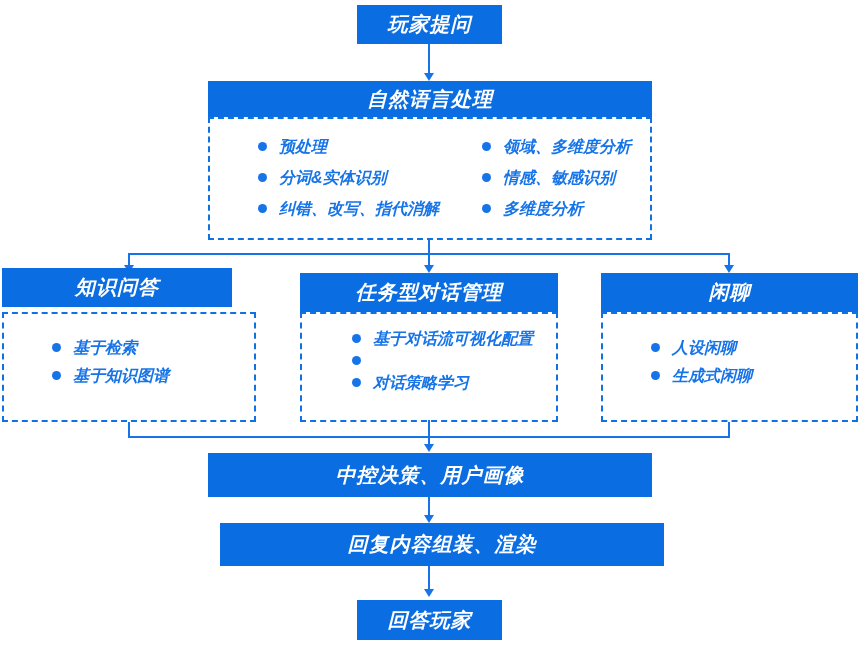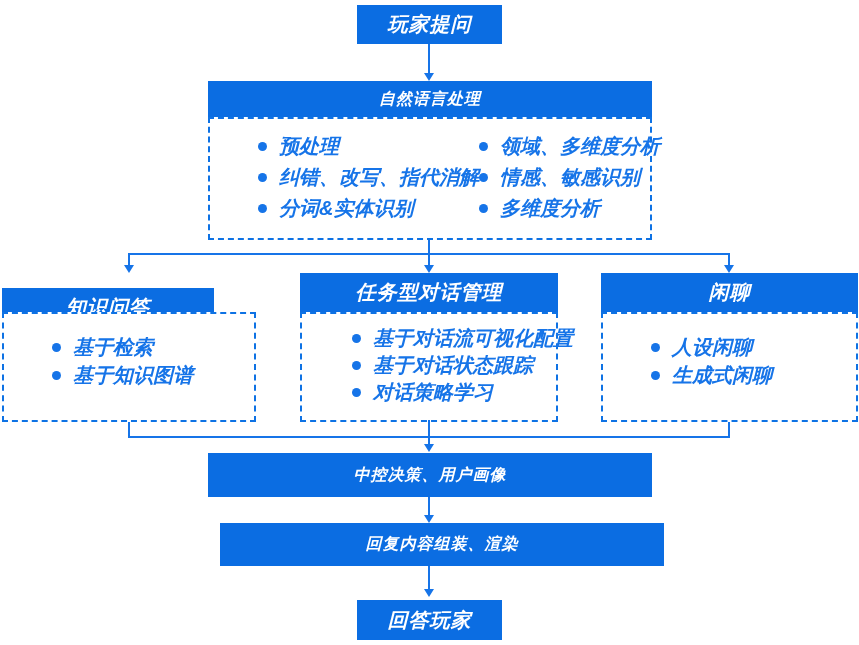--- a/index.html
+++ b/index.html
@@ -25,21 +25,21 @@
     background: var(--box-fill);
     color: var(--header-text);
     display: flex;
     align-items: center;
     justify-content: center;
     font-weight: bold;
     font-style: italic;
     letter-spacing: 1px;
   }
   .fs19 { font-size: 20px; }
-  .fs20 { font-size: 16px; }
+  .fs20 { font-size: 20px; }
   .dashed-box {
     position: absolute;
     border: 2px dashed var(--dash);
     background: var(--bg);
   }
   .bullet-col {
     display: flex;
     flex-direction: column;
   }
   .bullet-row {
@@ -51,21 +51,21 @@
     height: 9px;
     border-radius: 50%;
     background: var(--accent);
     flex: none;
     margin-right: 12px;
   }
   .bullet-text {
     color: var(--accent);
     font-weight: bold;
     font-style: italic;
-    font-size: 20px;
+    font-size: 16px;
     line-height: 19px;
     white-space: nowrap;
   }
   .vline, .hline {
     position: absolute;
     background: var(--connector);
   }
   .vline { width: 2px; }
   .hline { height: 2px; }
   .arrow-down {
@@ -99,25 +99,25 @@
   </div>
 
   <div class="dashed-box nlp-body" style="left:208px; top:117px; width:444px; height:123px;">
     <div class="bullet-col nlp-col nlp-col-left">
       <div class="bullet-row">
         <span class="dot"></span>
         <span class="bullet-text">预处理</span>
       </div>
       <div class="bullet-row">
         <span class="dot"></span>
+        <span class="bullet-text">分词&amp;实体识别</span>
+      </div>
+      <div class="bullet-row">
+        <span class="dot"></span>
         <span class="bullet-text">纠错、改写、指代消解</span>
-      </div>
-      <div class="bullet-row">
-        <span class="dot"></span>
-        <span class="bullet-text">分词&amp;实体识别</span>
       </div>
     </div>
     <div class="bullet-col nlp-col">
       <div class="bullet-row">
         <span class="dot"></span>
         <span class="bullet-text">领域、多维度分析</span>
       </div>
       <div class="bullet-row">
         <span class="dot"></span>
         <span class="bullet-text">情感、敏感识别</span>
@@ -131,21 +131,21 @@
 
   <div class="vline" style="left:428px; top:240px; height:14px;"></div>
   <div class="hline" style="left:128px; top:253px; width:602px;"></div>
   <div class="vline" style="left:128px; top:254px; height:12px;"></div>
   <div class="arrow-down" style="left:124px; top:265px;"></div>
   <div class="vline" style="left:428px; top:254px; height:12px;"></div>
   <div class="arrow-down" style="left:424px; top:265px;"></div>
   <div class="vline" style="left:728px; top:254px; height:12px;"></div>
   <div class="arrow-down" style="left:724px; top:265px;"></div>
 
-  <div class="solid-box fs19" style="left:2px; top:288px; width:212px; height:39px;">
+  <div class="solid-box fs19" style="left:2px; top:268px; width:230px; height:39px;">
     <span>知识问答</span>
   </div>
   <div class="dashed-box bullet-col branch-body-2" style="left:2px; top:312px; width:254px; height:110px;">
     <div class="bullet-row">
       <span class="dot"></span>
       <span class="bullet-text">基于检索</span>
     </div>
     <div class="bullet-row">
       <span class="dot"></span>
       <span class="bullet-text">基于知识图谱</span>
@@ -155,21 +155,20 @@
   <div class="solid-box fs19" style="left:300px; top:273px; width:258px; height:39px;">
     <span>任务型对话管理</span>
   </div>
   <div class="dashed-box bullet-col branch-body-3" style="left:300px; top:312px; width:258px; height:110px;gap:8px;">
     <div class="bullet-row">
       <span class="dot"></span>
       <span class="bullet-text">基于对话流可视化配置</span>
     </div>
     <div class="bullet-row">
       <span class="dot"></span>
-      <span class="bullet-text">基于对话状态跟踪</span>
     </div>
     <div class="bullet-row">
       <span class="dot"></span>
       <span class="bullet-text">对话策略学习</span>
     </div>
   </div>
 
   <div class="solid-box fs19" style="left:601px; top:273px; width:257px; height:39px;">
     <span>闲聊</span>
   </div>

